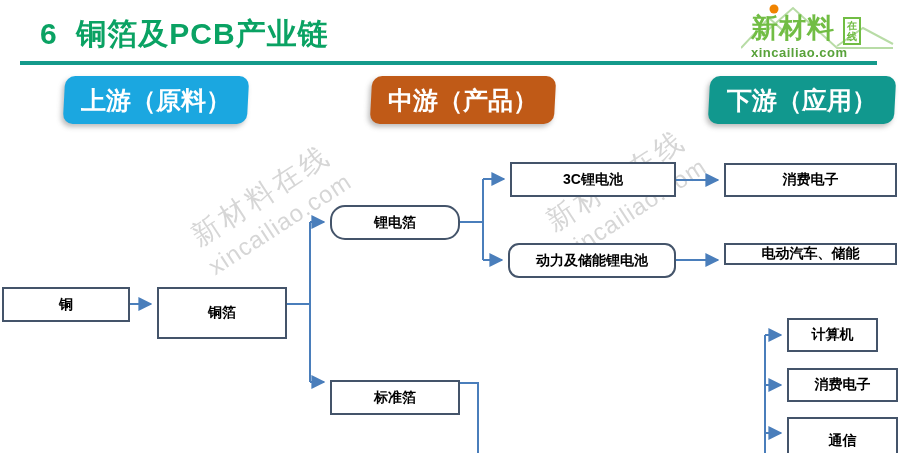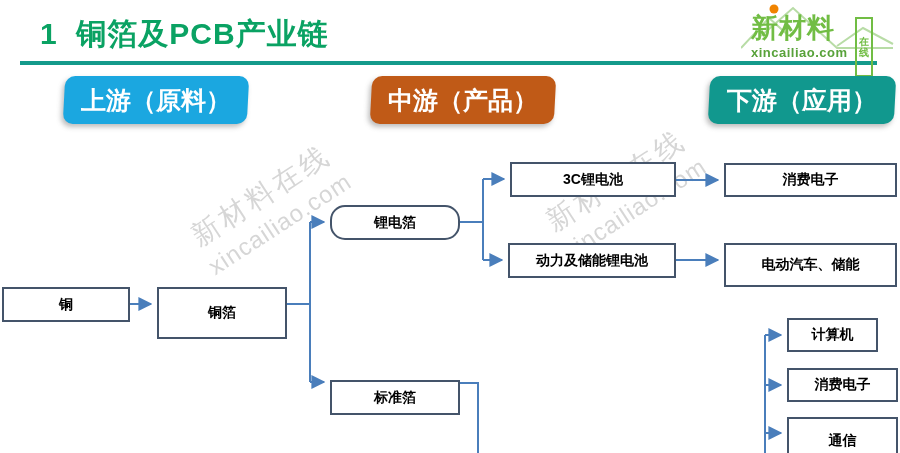--- a/index.html
+++ b/index.html
@@ -13,25 +13,25 @@
     font-size:30px; font-weight:bold; color:#0aa263;
     white-space:pre; letter-spacing:1px;
   }
   .title-rule {
     position:absolute; left:20px; top:61px; width:857px; height:4px;
     background:#149a8b;
   }
   
   .logo { position:absolute; left:741px; top:2px; width:156px; height:60px; }
   .logo-mountains { position:absolute; left:0; top:0; }
-  .logo-row { position:absolute; left:10px; top:12px; display:flex; align-items:flex-start; gap:20px; }
+  .logo-row { position:absolute; left:10px; top:12px; display:flex; align-items:flex-start; gap:8px; }
   .logo-name { font-size:27px; font-weight:bold; color:#71bd44; letter-spacing:1px; line-height:1.05; }
   .logo-badge {
     margin-top:3px; border:2px solid #71bd44; color:#71bd44;
-    font-size:10px; font-weight:bold; padding:17px 1px; line-height:11px;
+    font-size:10px; font-weight:bold; padding:1px 1px; line-height:11px;
     width:18px; text-align:center; word-break:break-all;
   }
   .logo-domain {
     position:absolute; left:10px; top:43px;
     font-size:13px; font-weight:bold; color:#58a23a; letter-spacing:0.5px;
   }
   
   .stage {
     position:absolute; top:76px; height:48px; border-radius:10px;
     display:flex; align-items:center; justify-content:center;
@@ -57,21 +57,21 @@
     position:absolute; width:240px; text-align:center;
     color:#b5b5b5; opacity:0.55; transform:rotate(-33deg);
     line-height:1.3; z-index:1; pointer-events:none;
   }
   .wm-cn { font-size:28px; letter-spacing:4px; }
   .wm-en { font-size:24px; letter-spacing:1px; }
 </style>
 </head>
 <body>
 
-<div class="page-title">1  铜箔及PCB产业链</div>
+<div class="page-title">6  铜箔及PCB产业链</div>
 <div class="title-rule"></div>
 
 <div class="logo">
   <svg class="logo-mountains" width="156" height="60" viewBox="0 0 156 60">
     <polyline points="0,46 28,16 48,34" fill="none" stroke="#b8dca6" stroke-width="2"></polyline>
     <polyline points="20,34 52,6 96,46 152,46" fill="none" stroke="#b8dca6" stroke-width="2"></polyline>
     <polyline points="96,44 122,26 152,42" fill="none" stroke="#b8dca6" stroke-width="2"></polyline>
     <circle cx="33" cy="7" r="4.5" fill="#f08300"></circle>
   </svg>
   <div class="logo-row">
@@ -124,18 +124,18 @@
     <path d="M765,385 H781" marker-end="url(#arrow)"></path>
     <path d="M765,433 H781" marker-end="url(#arrow)"></path>
   </g>
 </svg>
 
 <div class="node" style="left:2px;   top:287px; width:128px; height:35px;">铜</div>
 <div class="node" style="left:157px; top:287px; width:130px; height:52px;">铜箔</div>
 <div class="node" style="left:330px; top:205px; width:130px; height:35px;border-radius:15px;">锂电箔</div>
 <div class="node" style="left:330px; top:365px; width:130px; height:35px;margin-top:15px;">标准箔</div>
 <div class="node" style="left:510px; top:162px; width:166px; height:35px;">3C锂电池</div>
-<div class="node" style="left:508px; top:243px; width:168px; height:35px;">动力及储能锂电池</div>
+<div class="node" style="left:508px; top:243px; width:168px; height:35px;border-radius:11px;">动力及储能锂电池</div>
 <div class="node" style="left:724px; top:163px; width:173px; height:34px;">消费电子</div>
-<div class="node" style="left:724px; top:243px; width:173px; height:44px;">电动汽车、储能</div>
+<div class="node" style="left:724px; top:243px; width:173px; height:22px;">电动汽车、储能</div>
 <div class="node" style="left:787px; top:318px; width:91px; height:34px;">计算机</div>
 <div class="node" style="left:787px; top:368px; width:111px; height:34px;">消费电子</div>
 <div class="node" style="left:787px; top:417px; width:111px; height:47px;">通信</div>
 
 </body></html>

